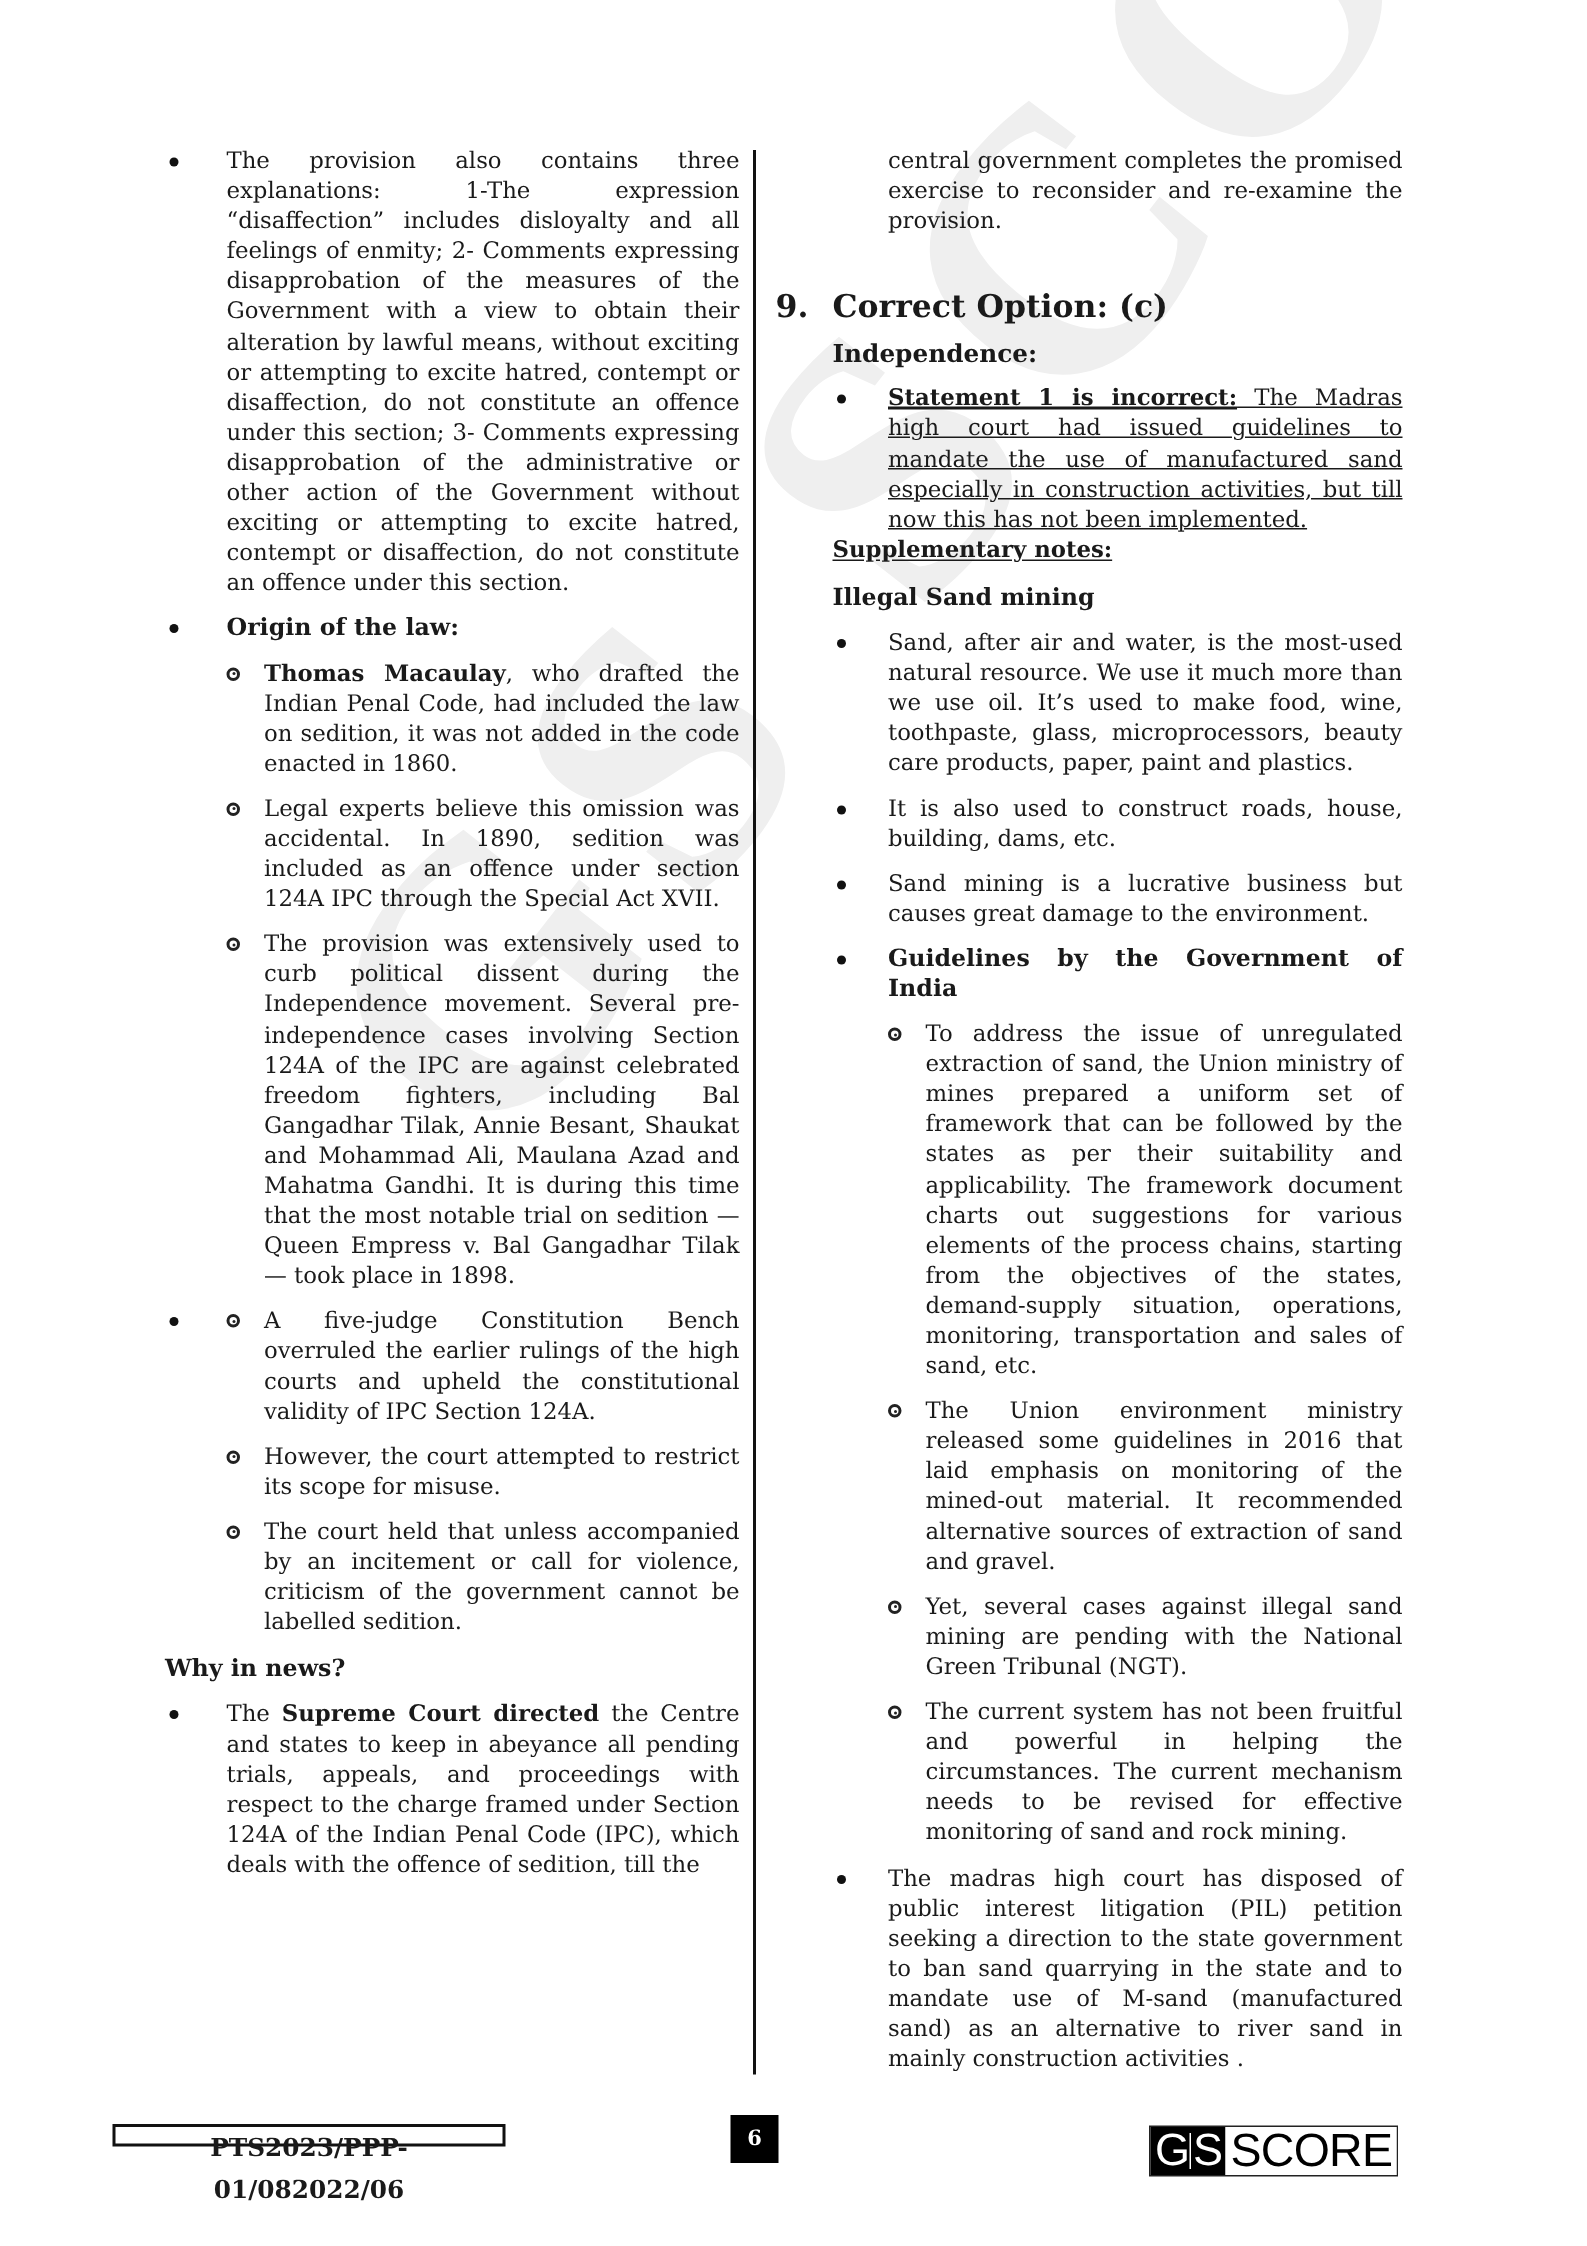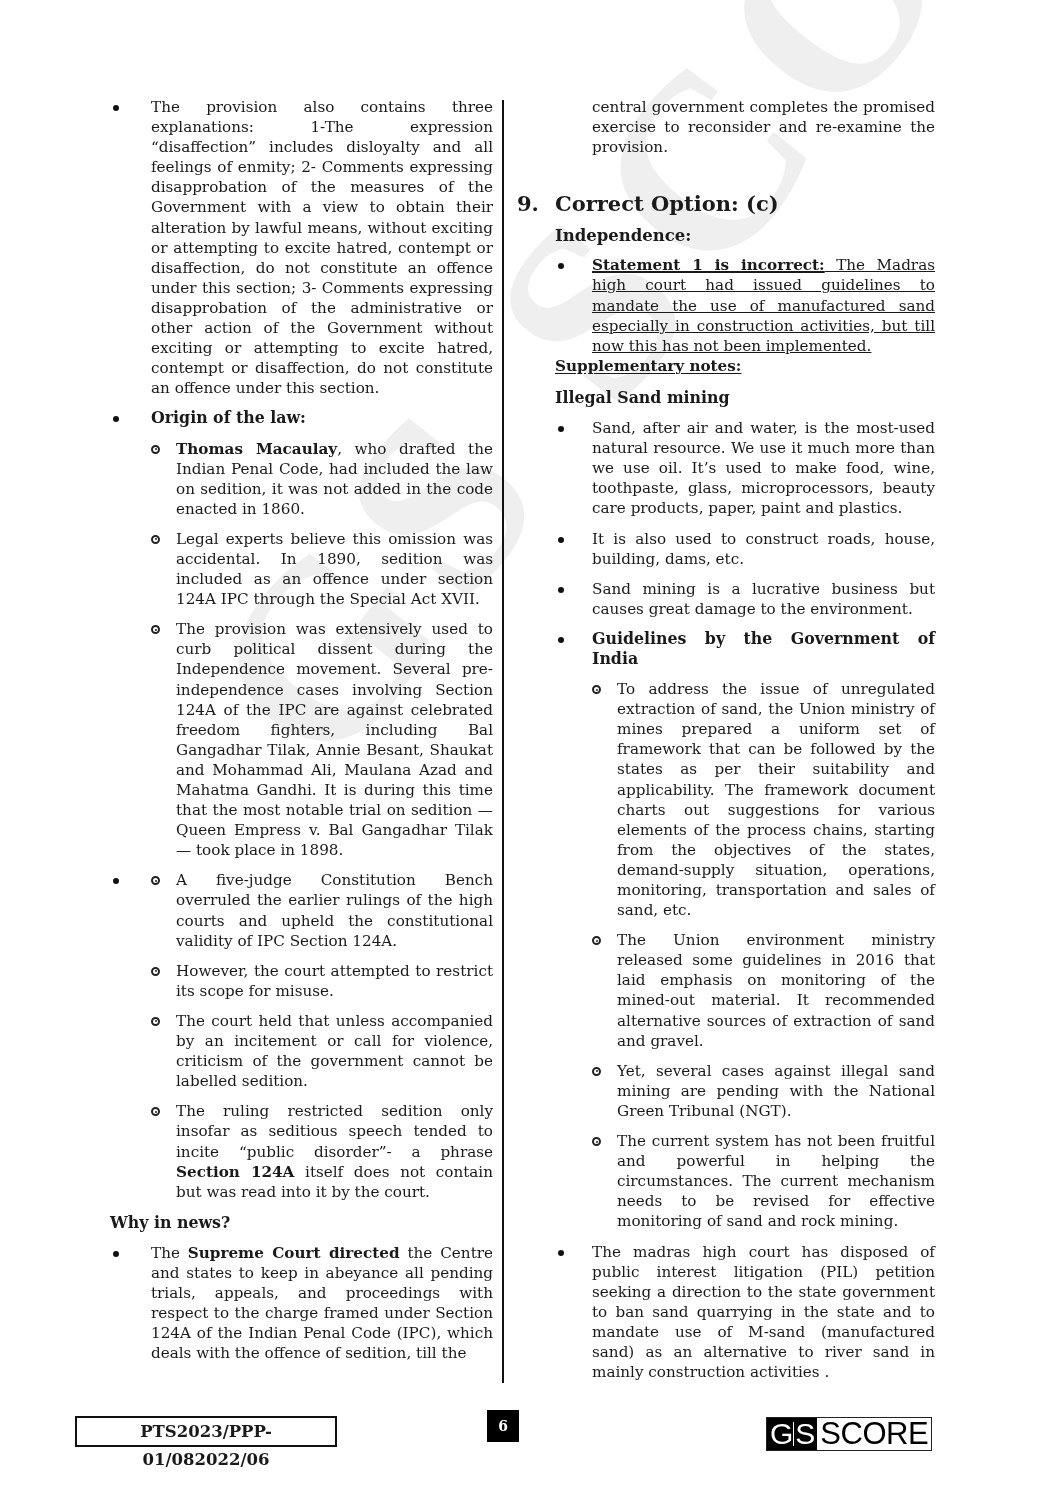--- a/index.html
+++ b/index.html
@@ -89,21 +89,21 @@
   .qnum { width: 42px; padding-left: 4px; }
   .indent { padding-left: 42px; }
   .sub-heading-u {
     font-weight: bold;
     text-decoration: underline;
     text-underline-offset: 2px;
   }
   .footer-code {
     position: absolute;
     left: 75px; top: 1416px;
-    width: 262px; height: 31px;
+    width: 262px; height: 15px;
     border: 2px solid #111;
     font-weight: bold;
     font-size: 16.5px;
     line-height: 28px;
     text-align: center;
     z-index: 1;
   }
   .page-num {
     position: absolute;
     left: 487px; top: 1410px;
@@ -186,24 +186,20 @@
       <span>A five-judge Constitution Bench overruled the earlier rulings of the high courts and upheld the constitutional validity of IPC Section 124A.</span>
     </div>
     <div class="sub-item">
       <span class="ring"></span>
       <span>However, the court attempted to restrict its scope for misuse.</span>
     </div>
     <div class="sub-item">
       <span class="ring"></span>
       <span>The court held that unless accompanied by an incitement or call for violence, criticism of the government cannot be labelled sedition.</span>
     </div>
-    <div class="sub-item">
-      <span class="ring"></span>
-      <span>The ruling restricted sedition only insofar as seditious speech tended to incite “public disorder”- a phrase </span><span class="b">Section 124A</span><span> itself does not contain but was read into it by the court.</span>
-    </div>
   </div>
 
   <div class="heading" style="margin-top:11px;">Why in news?</div>
   <div class="bullet-item" style="margin-top:10px;">
     <span class="dot"></span>
     <span>The </span><span class="b">Supreme Court directed</span><span> the Centre and states to keep in abeyance all pending trials, appeals, and proceedings with respect to the charge framed under Section 124A of the Indian Penal Code (IPC), which deals with the offence of sedition, till the</span>
   </div>
 </div>
 
 <div class="divider"></div>

